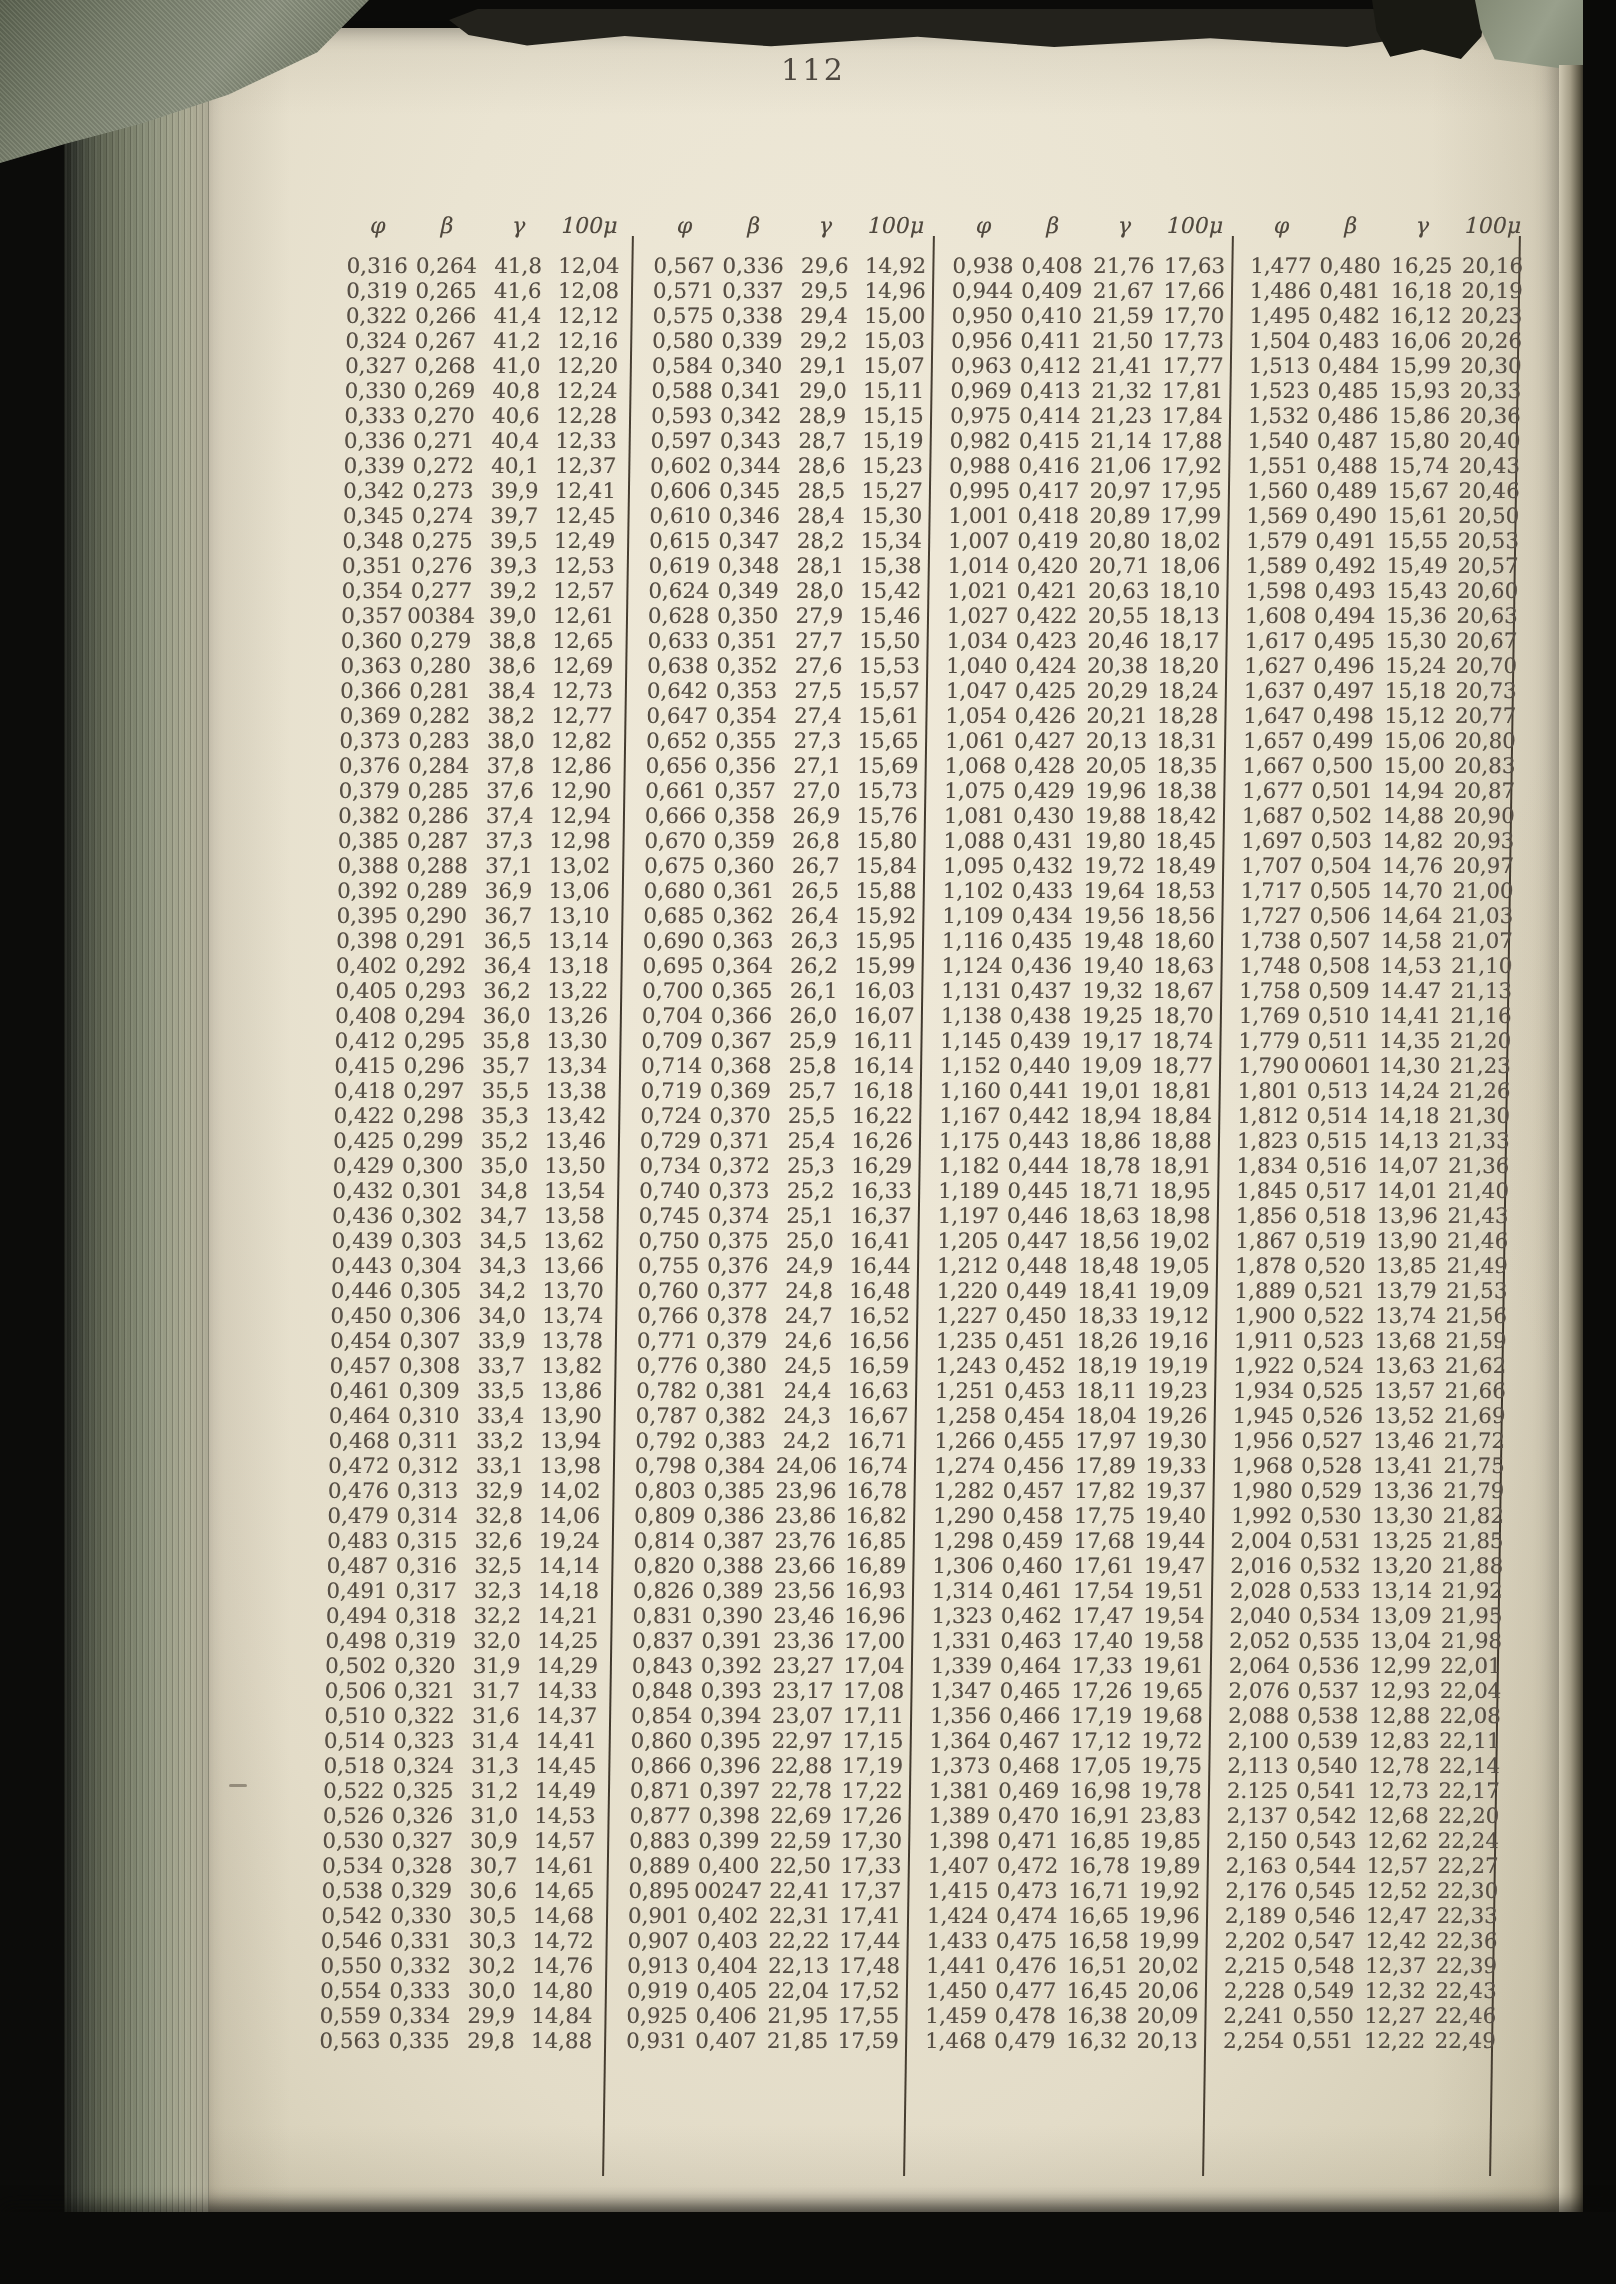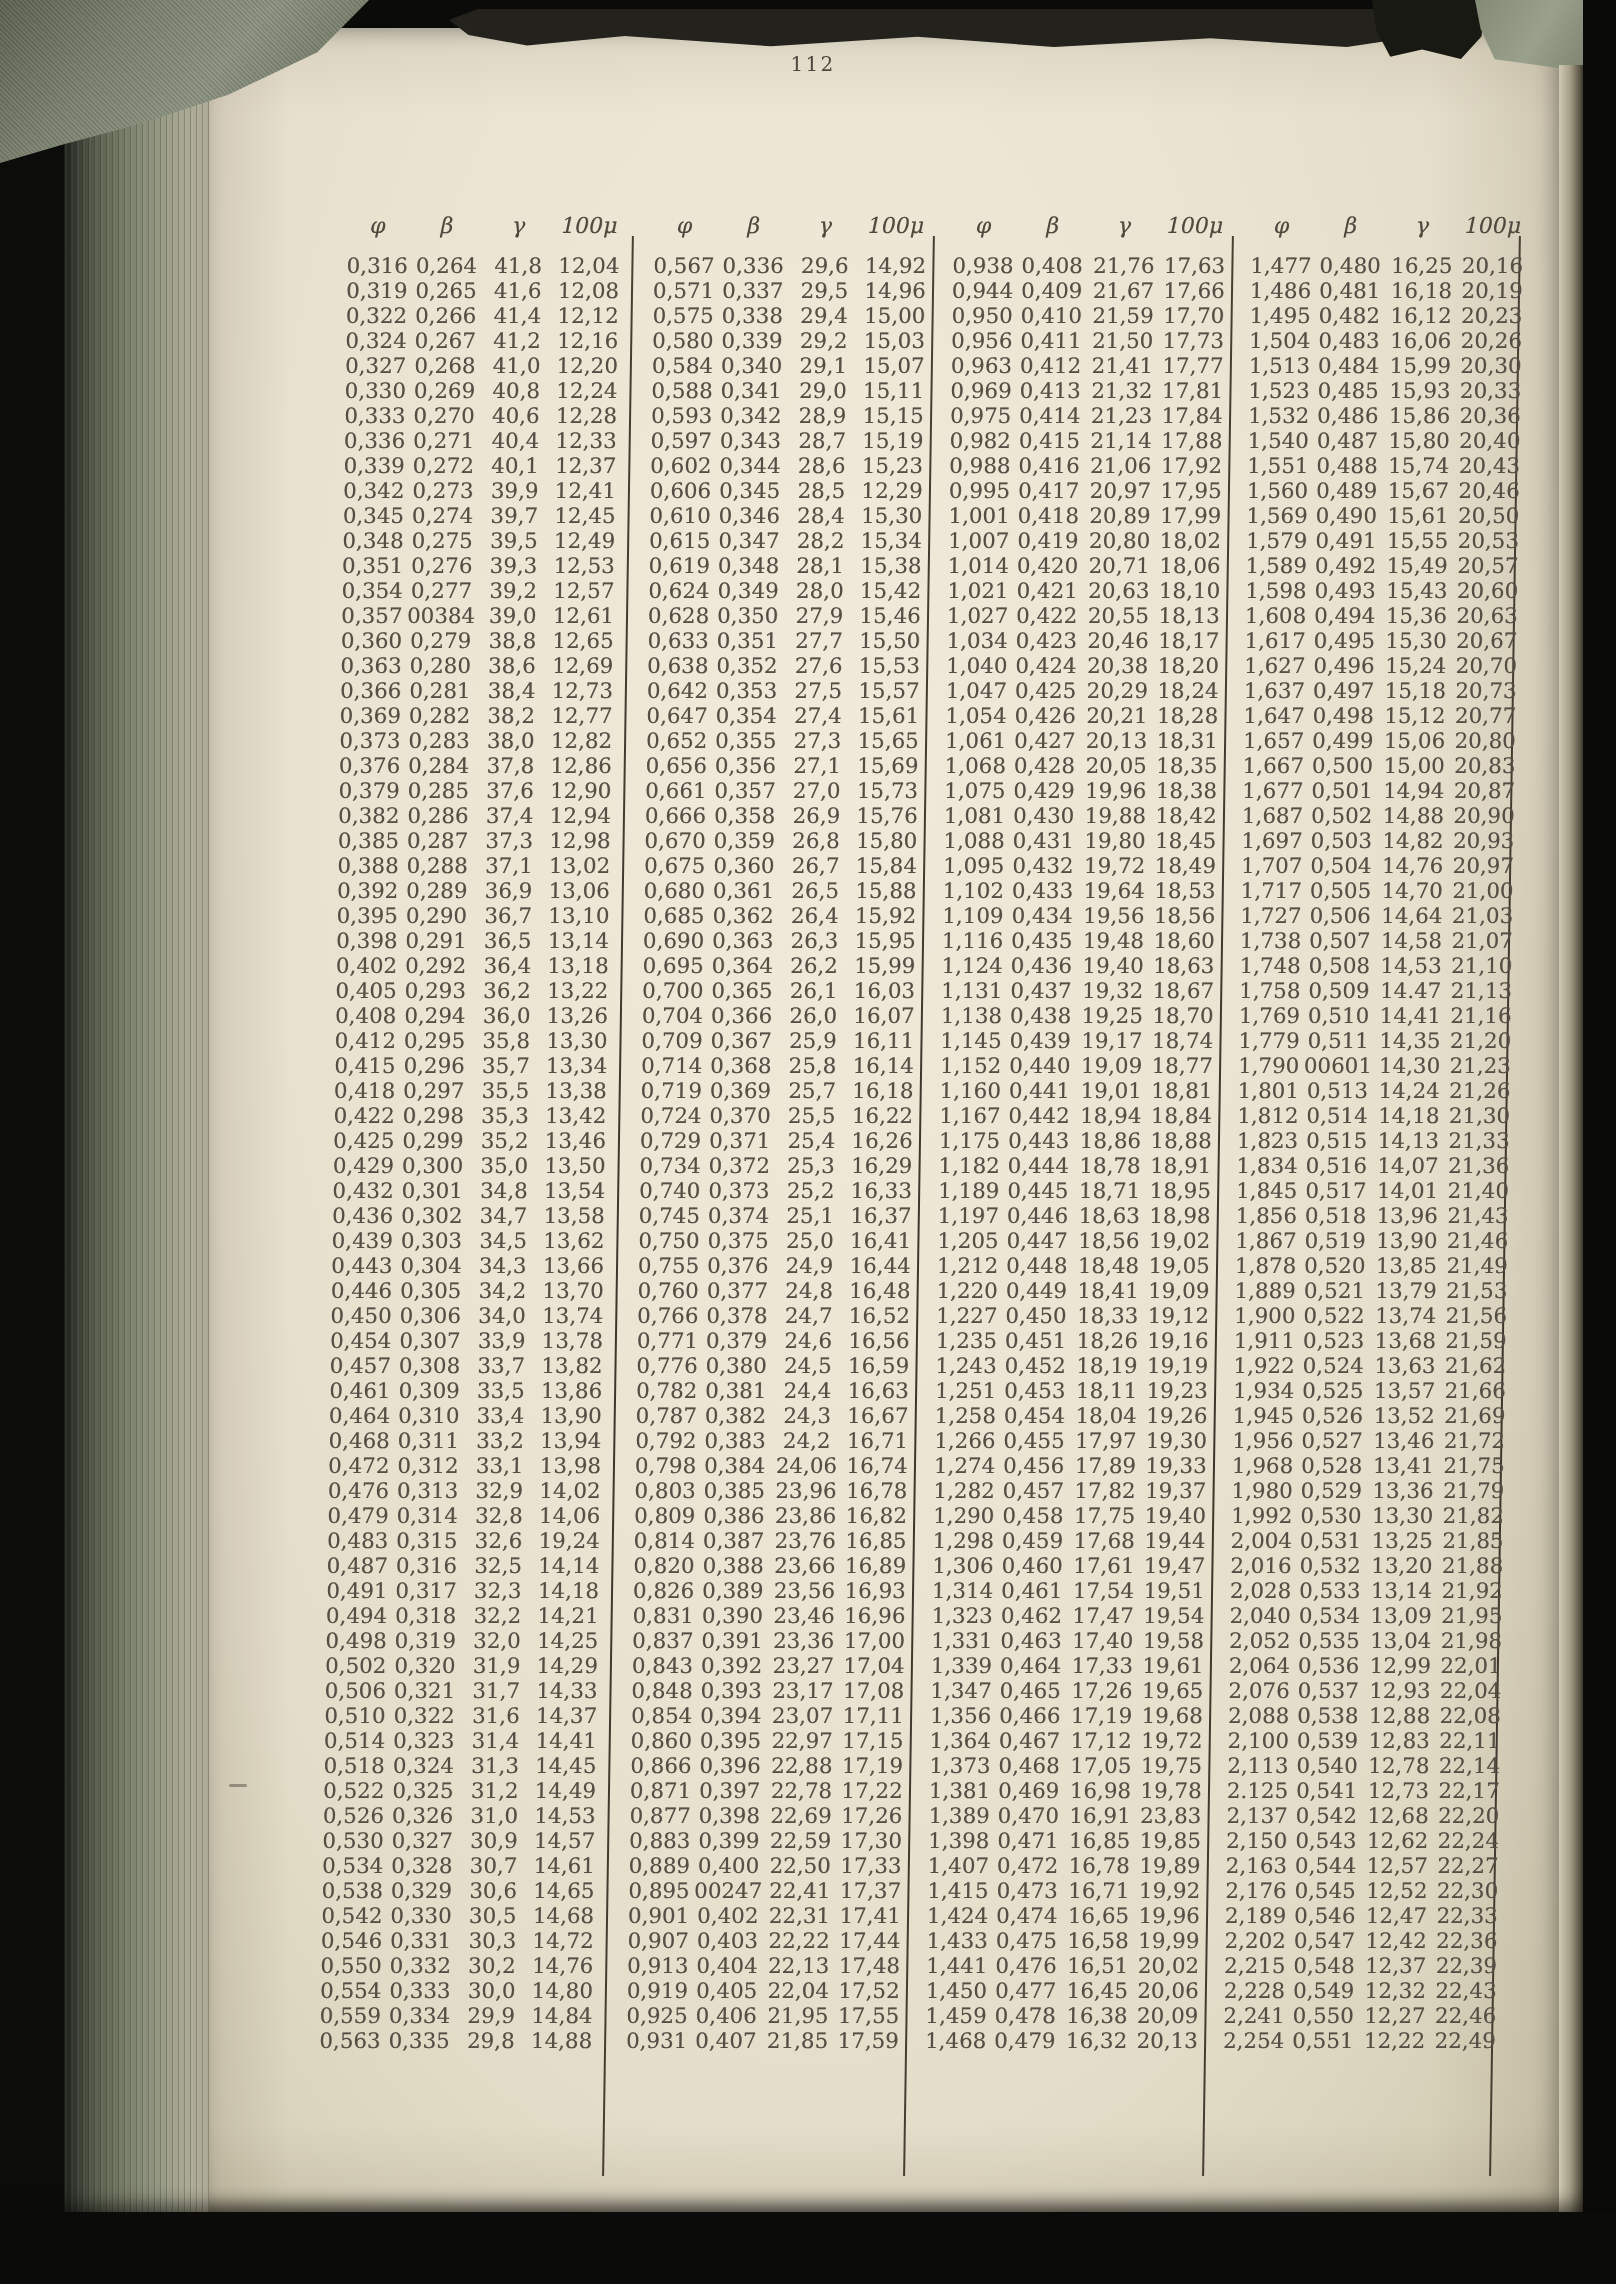--- a/index.html
+++ b/index.html
@@ -40,21 +40,21 @@
     background:linear-gradient(120deg,#838a75 0%,#99a08c 45%,#6e7562 100%);
     clip-path:polygon(0 0,100% 0,100% 100%,14% 78%,4% 38%);}
   .right-dark{position:absolute;left:1583px;top:0;width:34px;height:2284px;background:#0a0a08;}
   .right-edges{position:absolute;left:1559px;top:65px;width:28px;height:2157px;
     background:linear-gradient(90deg,#cfc8b2 0%,#a49d87 40%,#5a5544 75%,#14140f 100%);}
   .bottom-dark{position:absolute;left:0;top:2212px;width:1616px;height:72px;background:#0b0b09;
     box-shadow:0 -7.6px 16.3px rgba(10,10,8,.6);}
 
   
   .pagenum{position:absolute;left:748px;top:52px;width:130px;text-align:center;
-    font-size:20px;letter-spacing:2.2px;color:#4e4840;}
+    font-size:30px;letter-spacing:2.2px;color:#4e4840;}
 
   
   .tbl{position:absolute;left:328px;top:228px;width:1236px;height:1962px;
     transform:skewX(-0.88deg);transform-origin:0 0;color:#564e45;}
   .rule{position:absolute;top:7.6px;width:1.6px;height:1940px;
     background:linear-gradient(#483f33,#3c352a 60%,#473e31);}
   .group{position:absolute;top:0;}
   .ggrid{display:grid;grid-template-columns:65px 68px 70px 66px;column-gap:2.7px;
     grid-auto-rows:25px;align-items:center;}
   .cell{text-align:center;font-size:21.4px;line-height:25px;white-space:nowrap;
@@ -429,21 +429,21 @@
           <div class="cell">0,343</div>
           <div class="cell">28,7</div>
           <div class="cell">15,19</div>
           <div class="cell">0,602</div>
           <div class="cell">0,344</div>
           <div class="cell">28,6</div>
           <div class="cell">15,23</div>
           <div class="cell">0,606</div>
           <div class="cell">0,345</div>
           <div class="cell">28,5</div>
-          <div class="cell">12,29</div>
+          <div class="cell">15,27</div>
           <div class="cell">0,610</div>
           <div class="cell">0,346</div>
           <div class="cell">28,4</div>
           <div class="cell">15,30</div>
           <div class="cell">0,615</div>
           <div class="cell">0,347</div>
           <div class="cell">28,2</div>
           <div class="cell">15,34</div>
           <div class="cell">0,619</div>
           <div class="cell">0,348</div>

